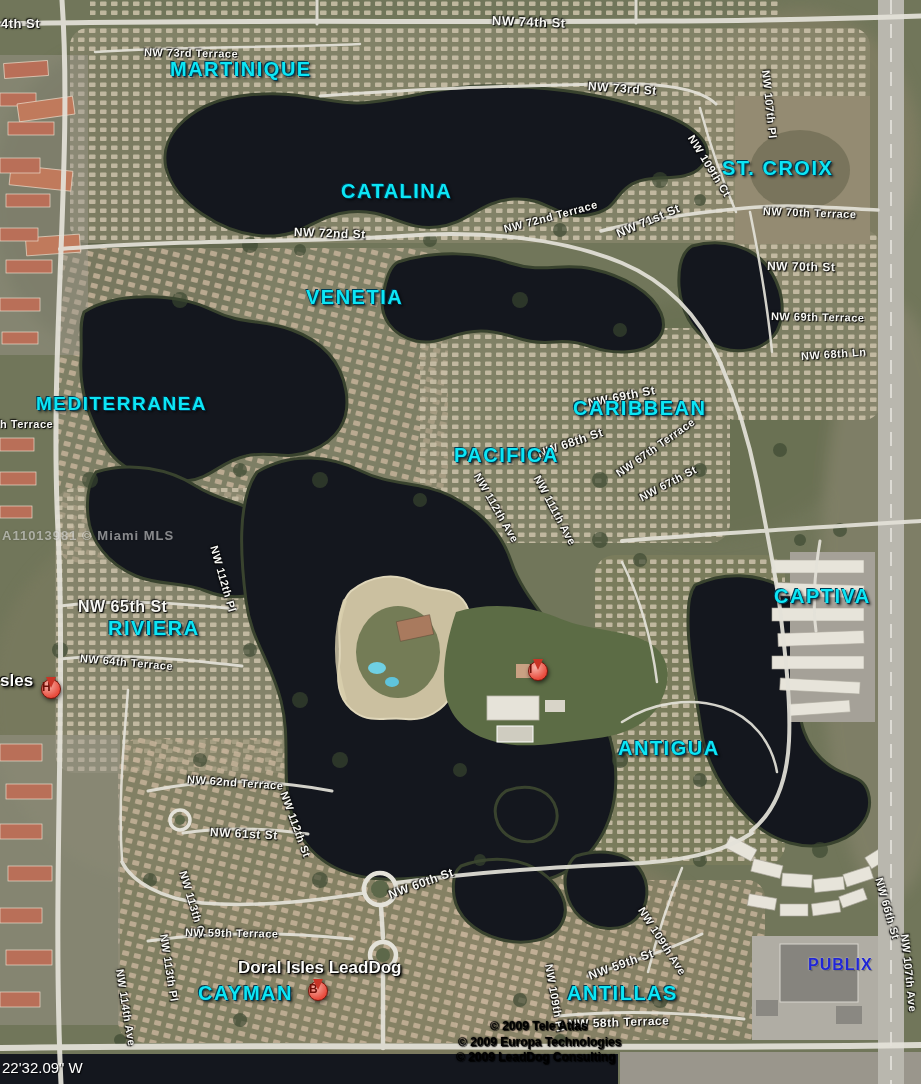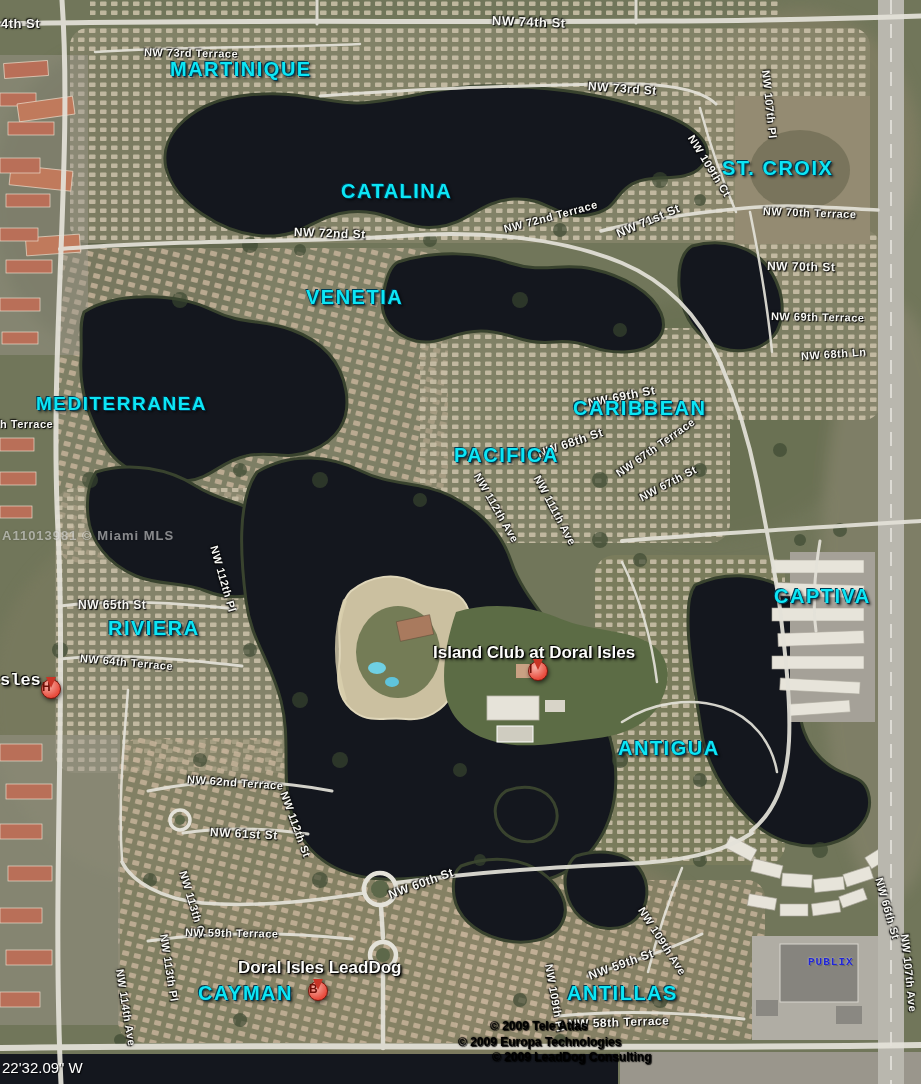--- a/index.html
+++ b/index.html
@@ -10,22 +10,22 @@
   #overlay span{position:absolute;display:inline-block;}
 
   .street{color:#f8f8f4;font-weight:bold;font-size:11px;letter-spacing:.5px;
     white-space:nowrap;transform-origin:left center;
     text-shadow:1px 1px 1px rgba(0,0,0,.95),-1px -1px 1px rgba(0,0,0,.7),0 0 3px rgba(0,0,0,.9);}
   .nbhd{color:#0ce6f5;font-weight:bold;font-size:20px;letter-spacing:1.5px;
     white-space:pre;line-height:1.1;
     text-shadow:1px 1px 0 #003a52,-1px -1px 0 #003a52,2px 2px 3px rgba(0,0,0,.85);}
   .place{color:#fdfdfb;font-weight:bold;font-size:17px;white-space:nowrap;
     text-shadow:1px 1px 1px #000,-1px -1px 1px #000,2px 2px 3px rgba(0,0,0,.9);}
-  .place-blue{color:#2126d6;font-size:11px;letter-spacing:1px;
-    text-shadow:0 0 2px rgba(255,255,255,.7),1px 1px 1px rgba(0,0,0,.4);font-family:Liberation Mono, monospace;}
+  .place-blue{color:#2126d6;font-size:16px;letter-spacing:1px;
+    text-shadow:0 0 2px rgba(255,255,255,.7),1px 1px 1px rgba(0,0,0,.4);}
   .copy{color:#000000;font-weight:bold;font-size:12px;white-space:nowrap;
     text-shadow:1px 1px 1px rgba(0,0,0,.9),0 0 2px rgba(0,0,0,.8);}
   .watermark{position:absolute;color:rgba(255,255,255,.5);font-size:13px;font-weight:bold;
     letter-spacing:1px;text-shadow:0 0 2px rgba(0,0,0,.3);white-space:nowrap;}
   .coords{position:absolute;color:#fff;font-size:15px;
     text-shadow:1px 1px 1px rgba(0,0,0,.8);white-space:nowrap;}
   .entrance{position:absolute;text-align:center;transform:translateX(-50%);
     color:#2020d8;font-weight:bold;font-size:12.5px;line-height:1.15;letter-spacing:.3px;
     text-shadow:0 0 2px rgba(0,0,0,.35);white-space:nowrap;}
   .pin{position:absolute;width:22px;height:33px;transform:translate(-50%,-100%);
@@ -274,21 +274,21 @@
       <span class="street" style="left: 767px; top: 259px; transform: rotate(1deg); font-size: 12px;">NW 70th St</span>
       <span class="street" style="left: 771px; top: 310px; transform: rotate(1deg);">NW 69th Terrace</span>
       <span class="street" style="left: 801px; top: 350px; transform: rotate(-4deg);">NW 68th Ln</span>
       <span class="street" style="left: 588px; top: 396px; transform: rotate(-11deg); font-size: 12px;">NW 69th St</span>
       <span class="street" style="left: 538px; top: 447px; transform: rotate(-19deg); font-size: 12px;">NW 68th St</span>
       <span class="street" style="left: 617px; top: 468px; transform: rotate(-35deg);">NW 67th Terrace</span>
       <span class="street" style="left: 640px; top: 492px; transform: rotate(-28deg);">NW 67th St</span>
       <span class="street" style="left: 477px; top: 468px; transform: rotate(60deg);">NW 112th Ave</span>
       <span class="street" style="left: 537px; top: 470px; transform: rotate(62deg);">NW 111th Ave</span>
       <span class="street" style="left: 0px; top: 418px;">h Terrace</span>
-      <span class="street" style="left: 78px; top: 598px; font-size: 12px; text-align: right;">NW 65th St</span>
+      <span class="street" style="left: 78px; top: 598px; font-size: 16px; text-align: right;">NW 65th St</span>
       <span class="street" style="left: 214px; top: 540px; transform: rotate(74deg);">NW 112th Pl</span>
       <span class="street" style="left: 80px; top: 652px; transform: rotate(5deg);">NW 64th Terrace</span>
       <span class="street" style="left: 187px; top: 773px; transform: rotate(4deg);">NW 62nd Terrace</span>
       <span class="street" style="left: 284px; top: 786px; transform: rotate(70deg);">NW 112th St</span>
       <span class="street" style="left: 210px; top: 825px; transform: rotate(3deg); font-size: 12px;">NW 61st St</span>
       <span class="street" style="left: 183px; top: 865px; transform: rotate(73deg);">NW 113th Ct</span>
       <span class="street" style="left: 389px; top: 888px; transform: rotate(-20deg); font-size: 12px;">NW 60th St</span>
       <span class="street" style="left: 879px; top: 872px; transform: rotate(74deg);">NW 66th St</span>
       <span class="street" style="left: 905px; top: 928px; transform: rotate(84deg);">NW 107th Ave</span>
       <span class="street" style="left: 185px; top: 926px; transform: rotate(1deg);">NW 59th Terrace</span>
@@ -303,27 +303,26 @@
       <span class="nbhd" style="left: 341px; top: 180px;">CATALINA</span>
       <span class="nbhd" style="left: 306px; top: 286px;">VENETIA</span>
       <span class="nbhd" style="left: 36px; top: 394px; font-size: 19px; text-align: center;">MEDITERRANEA</span>
       <span class="nbhd" style="left: 573px; top: 397px;">CARIBBEAN</span>
       <span class="nbhd" style="left: 454px; top: 444px;">PACIFICA</span>
       <span class="nbhd" style="left: 108px; top: 617px;">RIVIERA</span>
       <span class="nbhd" style="left: 774px; top: 585px;">CAPTIVA</span>
       <span class="nbhd" style="left: 618px; top: 737px;">ANTIGUA</span>
       <span class="nbhd" style="left: 198px; top: 982px;">CAYMAN</span>
       <span class="nbhd" style="left: 567px; top: 982px;">ANTILLAS</span>
-      <span class="place " style="left: 433px; top: 643px;">Island Club at Doral Isles</span>
       <span class="place " style="left: 238px; top: 958px;">Doral Isles LeadDog</span>
-      <span class="place " style="left: 0px; top: 671px; font-family: Liberation Mono, monospace;">sles</span>
+      <span class="place " style="left: 0px; top: 671px;">sles</span>
       <span class="place place-blue" style="left: 808px; top: 956px;">PUBLIX</span>
       <span class="copy" style="left: 490px; top: 1019px;">© 2009 Tele Atlas</span>
       <span class="copy" style="left: 458px; top: 1035px;">© 2009 Europa Technologies</span>
-      <span class="copy" style="left: 456px; top: 1050px; margin-left: 36px;">© 2009 LeadDog Consulting</span>
+      <span class="copy" style="left: 456px; top: 1050px;">© 2009 LeadDog Consulting</span>
       <div class="pin" style="left: 51px; top: 712px;">
         <span class="head">H</span>
         <span class="tail"></span>
       </div>
       <div class="pin" style="left: 538px; top: 694px;">
         <span class="head">I</span>
         <span class="tail"></span>
       </div>
       <div class="pin" style="left: 318px; top: 1014px;">
         <span class="head">B</span>

